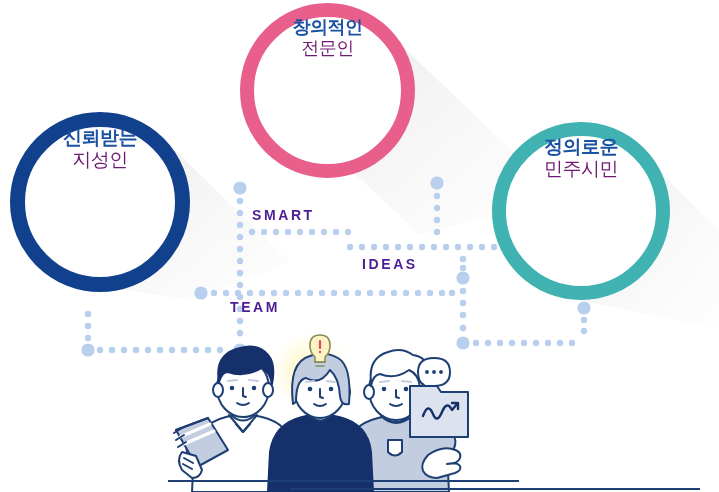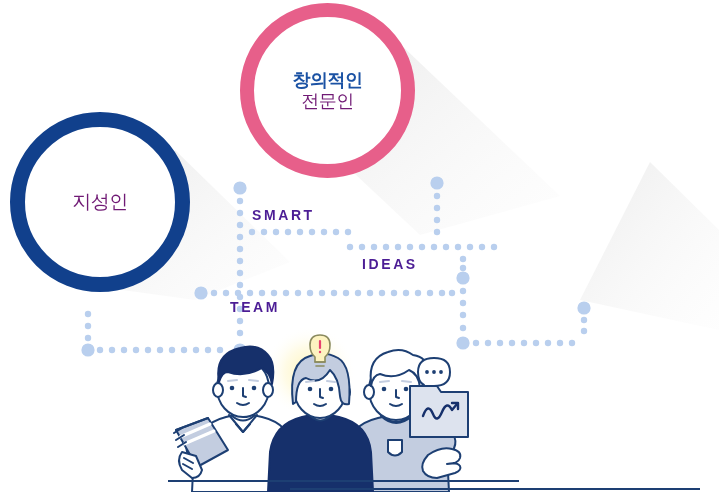--- a/index.html
+++ b/index.html
@@ -26,21 +26,20 @@
     height: 492px;
   }
   .circle {
     position: absolute;
     border-radius: 50%;
     background: #ffffff;
     box-sizing: border-box;
     display: flex;
     flex-direction: column;
     align-items: center;
-    justify-content: center;
     z-index: 6;
   }
   .circle .l1 {
     font-weight: bold;
     color: #1b52a4;
     line-height: 1.16;
     letter-spacing: -0.5px;
     white-space: nowrap;
   }
   .circle .l2 {
@@ -372,26 +371,31 @@
       </g>
     </g>
 
     <g stroke="#1d3f73" stroke-width="1.8">
       <line x1="168" y1="481" x2="519" y2="481"></line>
       <line x1="290" y1="489" x2="700" y2="489"></line>
     </g>
   </svg>
 
   <div class="circle" id="circle-trust">
+    <div class="l1">신뢰받는</div>
     <div class="l2">지성인</div>
   </div>
 
   <div class="circle" id="circle-creative">
     <div class="l1">창의적인</div>
     <div class="l2">전문인</div>
   </div>
 
+  <div class="circle" id="circle-citizen">
+    <div class="l1">정의로운</div>
+    <div class="l2">민주시민</div>
+  </div>
 
   <div class="kw" id="kw-smart">SMART</div>
   <div class="kw" id="kw-ideas">IDEAS</div>
   <div class="kw" id="kw-team">TEAM</div>
 
 </div>
 
 </body></html>

